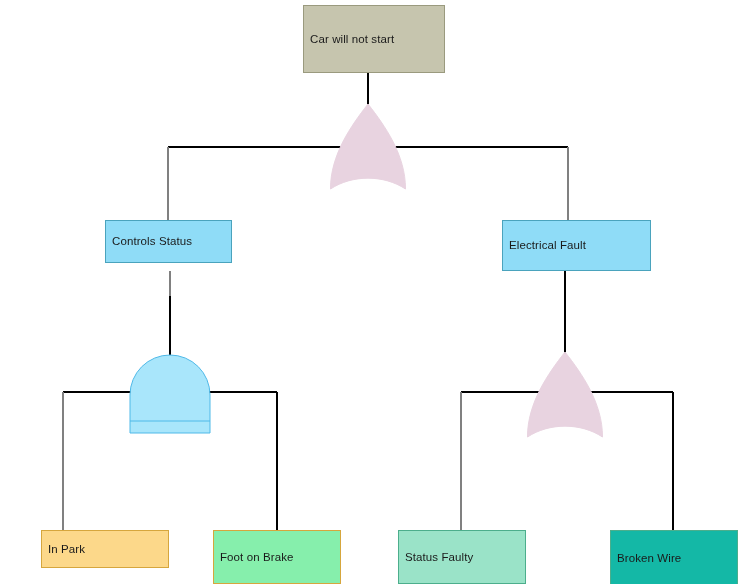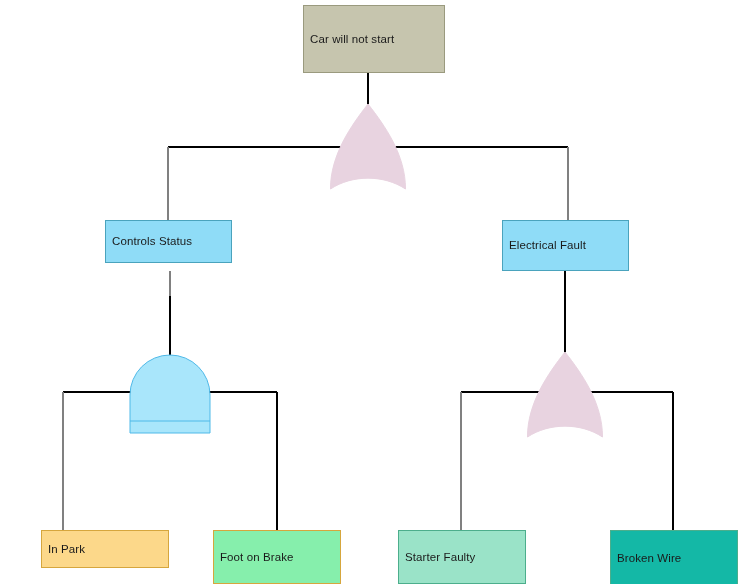--- a/index.html
+++ b/index.html
@@ -86,30 +86,30 @@
       </g>
     </svg>
 
   <div id="node-layer">
       <div class="node" style="left: 303px; top: 5px; width: 142px; height: 68px; background: rgb(198, 197, 174); border-color: rgb(154, 154, 126);">
         <span class="node-label">Car will not start</span>
       </div>
       <div class="node" style="left: 105px; top: 220px; width: 127px; height: 43px; background: rgb(143, 220, 247); border-color: rgb(74, 163, 189);">
         <span class="node-label">Controls Status</span>
       </div>
-      <div class="node" style="left: 502px; top: 220px; width: 127px; height: 51px; background: rgb(143, 220, 247); border-color: rgb(74, 163, 189);">
+      <div class="node" style="left: 502px; top: 220px; width: 149px; height: 51px; background: rgb(143, 220, 247); border-color: rgb(74, 163, 189);">
         <span class="node-label">Electrical Fault</span>
       </div>
       <div class="node" style="left: 0px; top: 530px; width: 128px; height: 38px; background: rgb(252, 216, 138); border-color: rgb(214, 166, 61); margin-left: 41px;">
         <span class="node-label">In Park</span>
       </div>
       <div class="node" style="left: 213px; top: 530px; width: 128px; height: 54px; background: #86efac; border-color: rgb(214, 166, 61);">
         <span class="node-label">Foot on Brake</span>
       </div>
       <div class="node" style="left: 398px; top: 530px; width: 128px; height: 54px; background: rgb(154, 227, 200); border-color: rgb(76, 174, 140);">
-        <span class="node-label">Starter Faulty</span>
+        <span class="node-label">Status Faulty</span>
       </div>
       <div class="node" style="left: 610px; top: 530px; width: 128px; height: 57px; background: #14b8a6; border-color: rgb(76, 174, 140);">
         <span class="node-label">Broken Wire</span>
       </div>
     </div>
 
 </div>
 
 </body></html>

